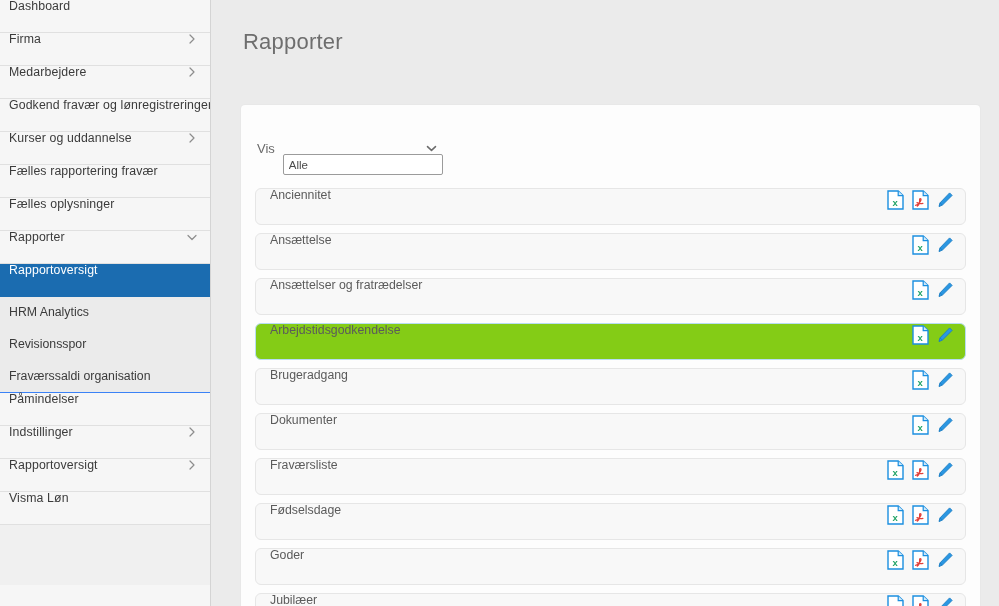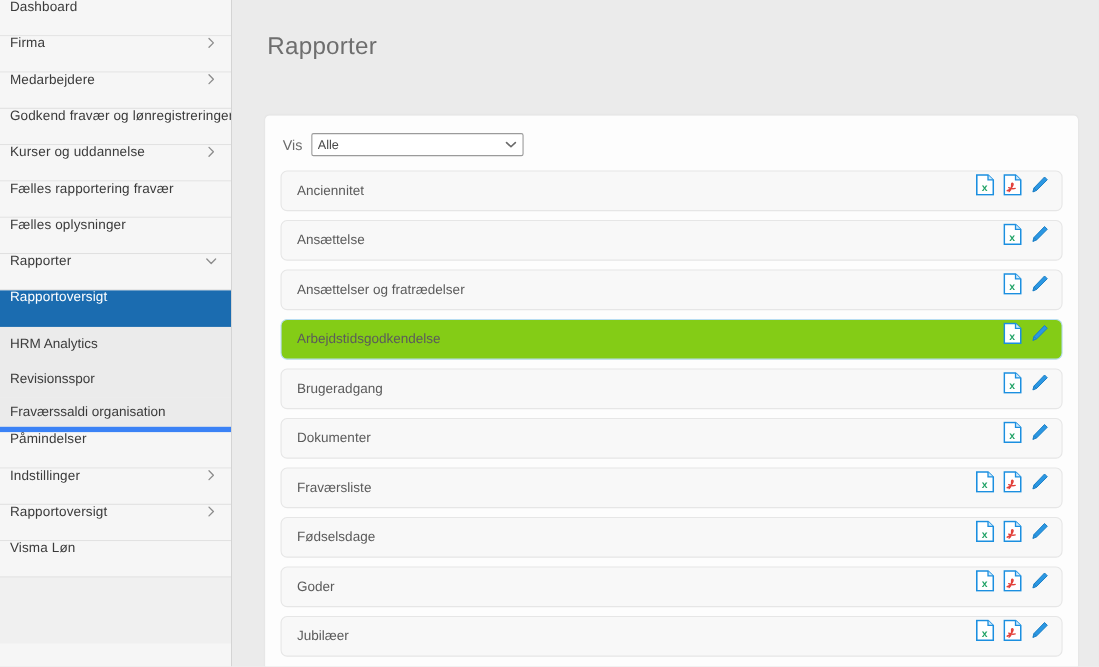--- a/index.html
+++ b/index.html
@@ -63,21 +63,21 @@
     background: #ebebeb;
     border-bottom: 1px solid #ebebeb;
     cursor: pointer;
   }
   .nav-sub .nav-label {
     font-size: 12.3px;
     color: #3b3b3b;
     white-space: nowrap;
     line-height: 1;
   }
-  .nav-sub.last { border-bottom: 5px solid #3b82f6; }
+  .nav-sub.last { border-bottom: 1px solid #3b82f6; }
 
   .chev {
     flex: 0 0 auto;
     width: 12px;
     height: 12px;
     display: block;
     color: #8d8d8d;
   }
   .chev svg { display: block; }
 
@@ -123,52 +123,53 @@
     align-items: center;
     margin: 0 0 13px 2px;
   }
   #filter-label {
     font-size: 13px;
     color: #6a6a6a;
     margin-right: 8px;
     line-height: 1;
   }
   #filter-select {
-    width: 193px;
+    width: 160px;
     height: 21px;
     font-size: 11.5px;
     font-family: "Liberation Sans", sans-serif;
     color: #4a4a4a;
     background: #ffffff;
     border: 1px solid #9b9b9b;
     border-radius: 2px;
     padding: 0 18px 0 5px;
     -webkit-appearance: none;
     appearance: none;
     position: relative;
+    margin-top: 33px;
   }
   #select-wrap { position: relative; display: inline-block; }
   #select-arrow {
     position: absolute;
     right: 6px; top: 0; bottom: 0;
     display: flex; align-items: center;
     pointer-events: none;
     color: #6b6b6b;
   }
 
   
   .report-row {
     position: relative;
     height: 37px;
     margin-bottom: 8px;
     background: #f8f8f8;
     border: 1px solid #e6e6e6;
     border-radius: 6px;
     display: flex;
-    align-items: flex-end;
+    align-items: flex-start;
     padding: 0 10px 12px 14px;
     cursor: pointer;
   }
   .report-row.highlight {
     background: #84cc16;
     border: 1px solid #b8ddf2;
   }
   .report-name {
     font-size: 12.3px;
     color: #5b5b5b;

